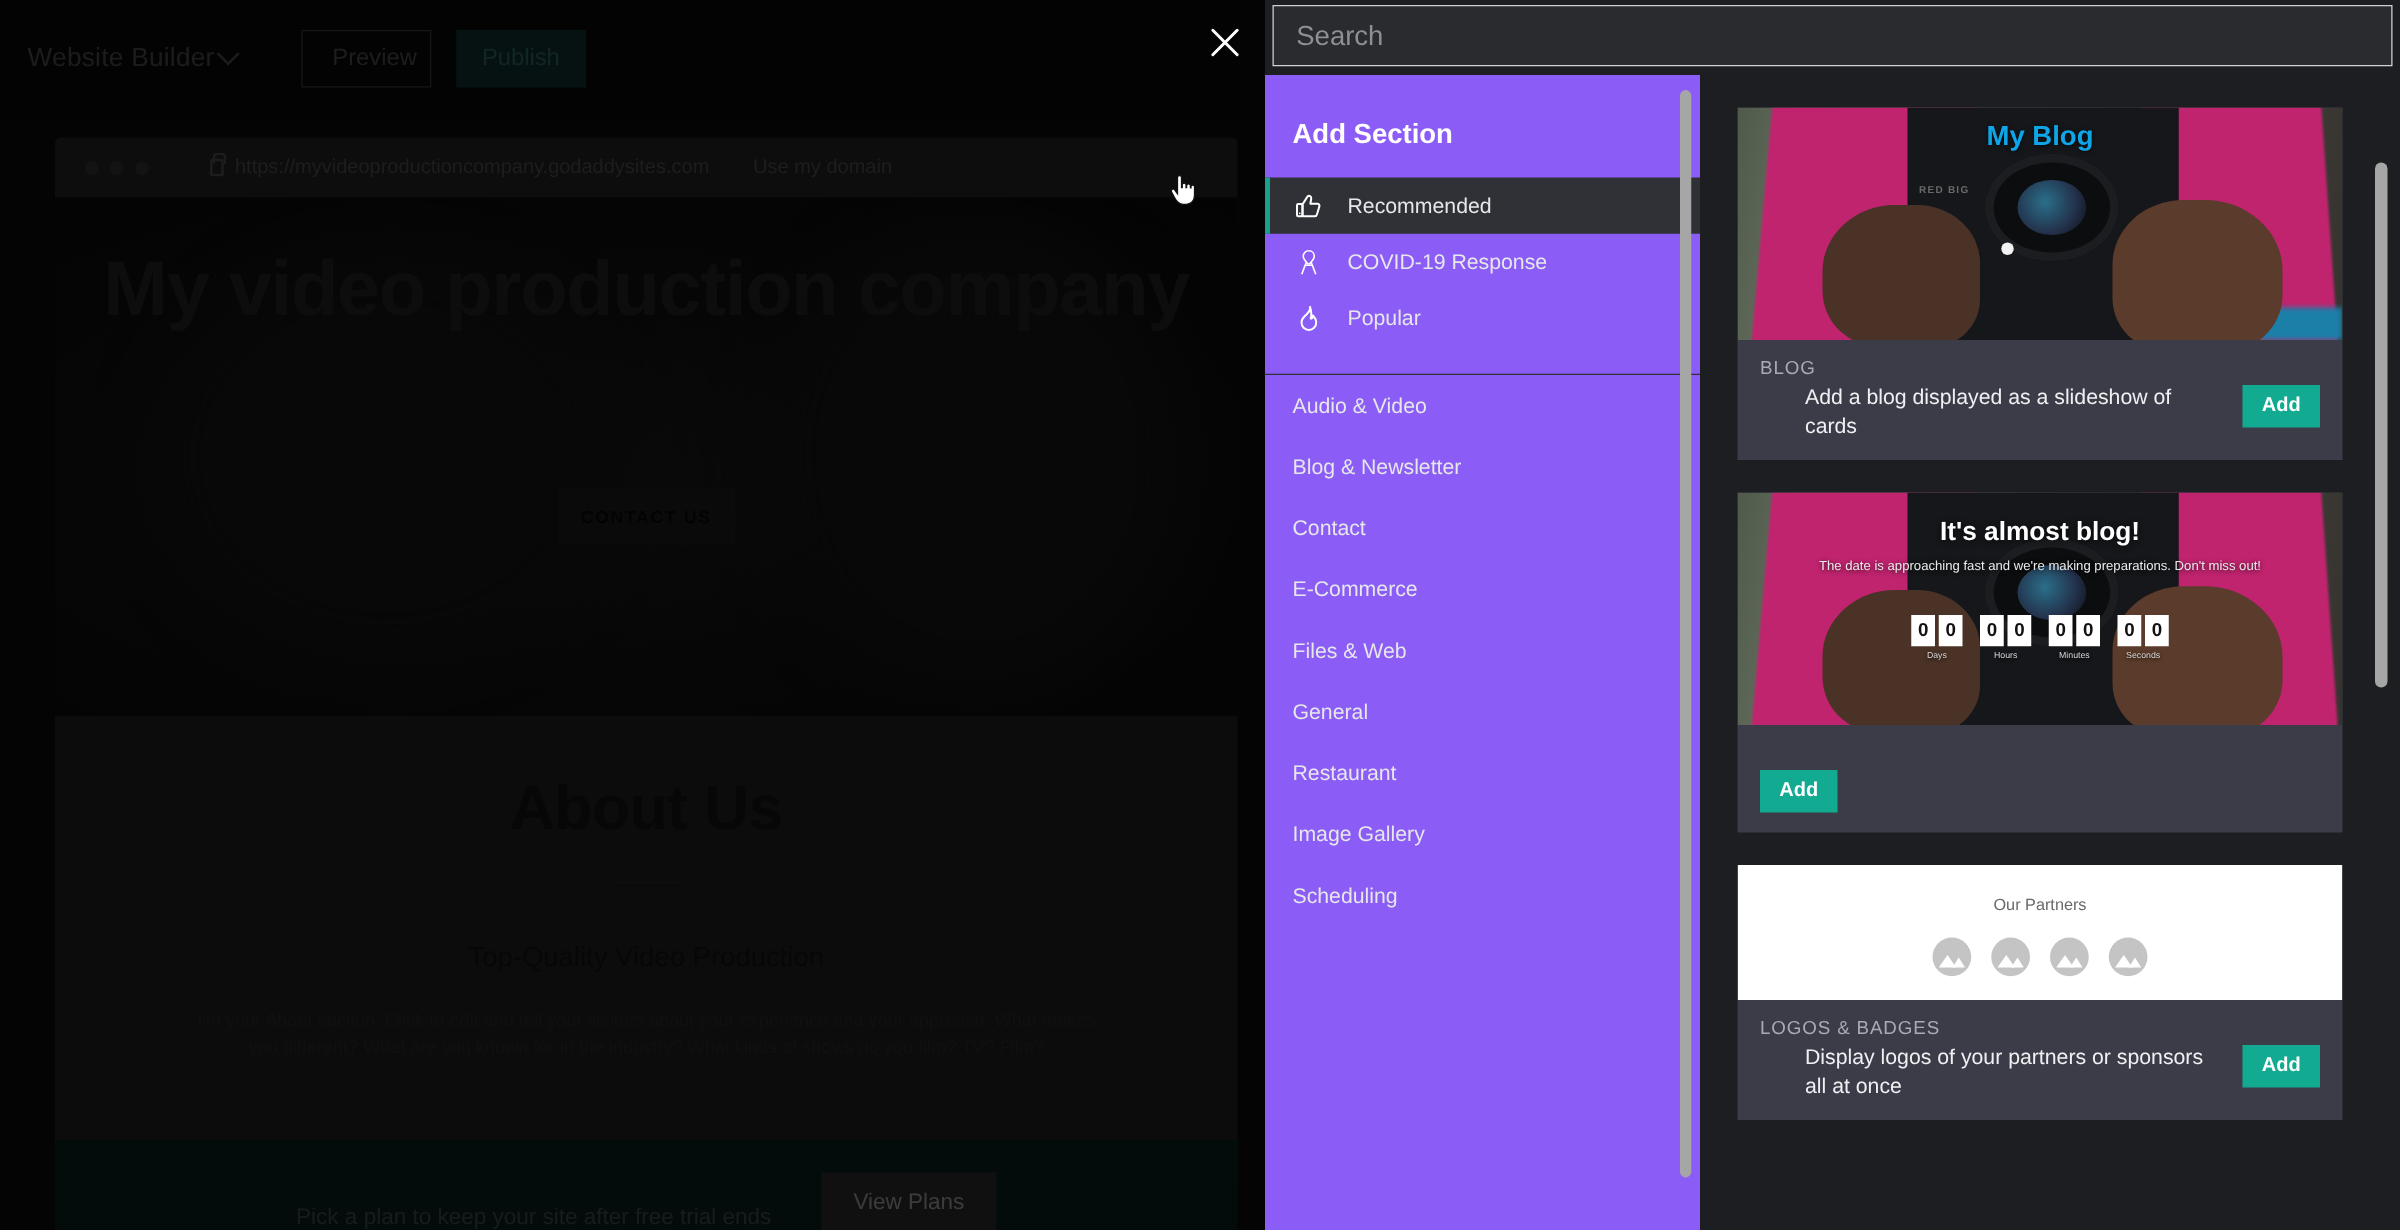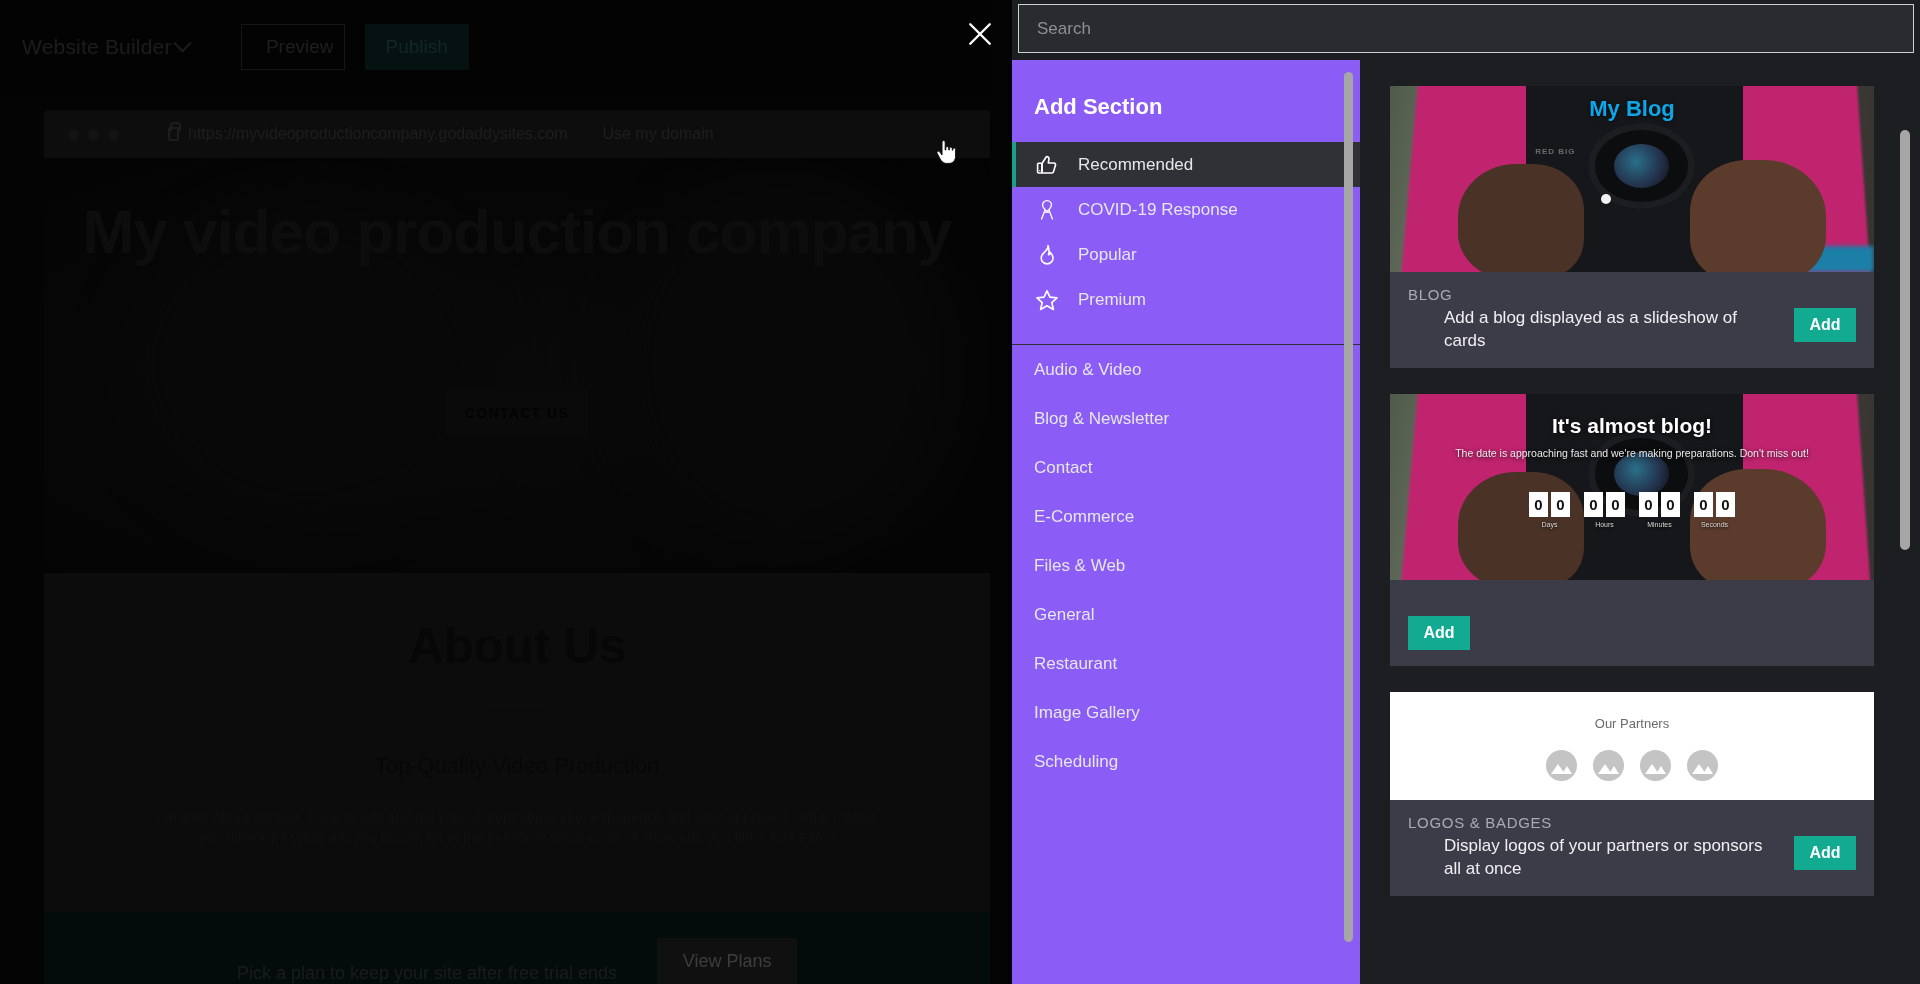--- a/index.html
+++ b/index.html
@@ -46,21 +46,21 @@
 
   
   .closebtn { position:absolute; left:958px; top:12px; width:44px; height:44px; display:flex; align-items:center; justify-content:center; z-index:40;}
   .closebtn svg { width:26px; height:26px; }
 
   
   .panel { position:absolute; left:1012px; top:0; width:908px; height:984px; background:#1d1e21; z-index:30; display:flex; flex-direction:column; }
 
   .searchwrap { height:60px; padding:4px 6px 0 6px; background:#1d1e21; flex:none;}
   .searchbox { width:100%; height:49px; background:#2a2b2f; border:1.5px solid #cfd0d3; display:flex; align-items:center; padding:0 18px; }
-  .searchbox input { background:transparent; border:none; outline:none; color:#d5d6da; font-size:17px; font-family:"Liberation Sans",sans-serif; width:100%; }
+  .searchbox input { background:transparent; border:none; outline:none; color:#d5d6da; font-size:22px; font-family:"Liberation Sans",sans-serif; width:100%; }
   .searchbox input::placeholder { color:#8e8f95; }
 
   .panelbody { flex:1; display:flex; min-height:0; position:relative; }
 
   
   .sidebar { width:348px; background:#8b5cf6; position:relative; overflow:hidden; flex:none;}
   .sidebar-title { color:#ffffff; font-size:22px; font-weight:700; padding:34px 0 22px 22px; }
   .cat { height:45px; display:flex; align-items:center; padding-left:22px; gap:18px; color:#e6e7ea; font-size:17px; position:relative; }
   .cat.active { background:#303136; }
   .cat.active:before { content:""; position:absolute; left:0; top:0; bottom:0; width:4px; background:#17a08a; }
@@ -222,28 +222,20 @@
 
         <div class="cat">
           <span class="ico">
             <svg viewBox="0 0 24 24" fill="none" stroke="#fff" stroke-width="1.6" stroke-linejoin="round">
               <path d="M13 2.5 c0.6 3.2 -1.4 4.6 -3.1 6.3 C8.2 10.4 6.2 12 6.2 15 a5.9 5.9 0 0 0 11.8 0 c0 -2.6 -1.3 -4.1 -2.6 -5.6 c-0.2 1.5 -1 2.4 -1.9 2.4 c1 -3.1 0.4 -6.6 -0.5 -9.3 z"></path>
             </svg>
           </span>
           <span>Popular</span>
         </div>
 
-        <div class="cat">
-          <span class="ico">
-            <svg viewBox="0 0 24 24" fill="none" stroke="#fff" stroke-width="1.7" stroke-linejoin="round">
-              <path d="M12 2.8 L15 9.2 L22 9.9 L16.8 14.6 L18.4 21.4 L12 17.8 L5.6 21.4 L7.2 14.6 L2 9.9 L9 9.2 z"></path>
-            </svg>
-          </span>
-          <span>Premium</span>
-        </div>
 
         <div class="divider"></div>
 
         <div class="grp">Audio &amp; Video</div>
         <div class="grp">Blog &amp; Newsletter</div>
         <div class="grp">Contact</div>
         <div class="grp">E-Commerce</div>
         <div class="grp">Files &amp; Web</div>
         <div class="grp">General</div>
         <div class="grp">Restaurant</div>

